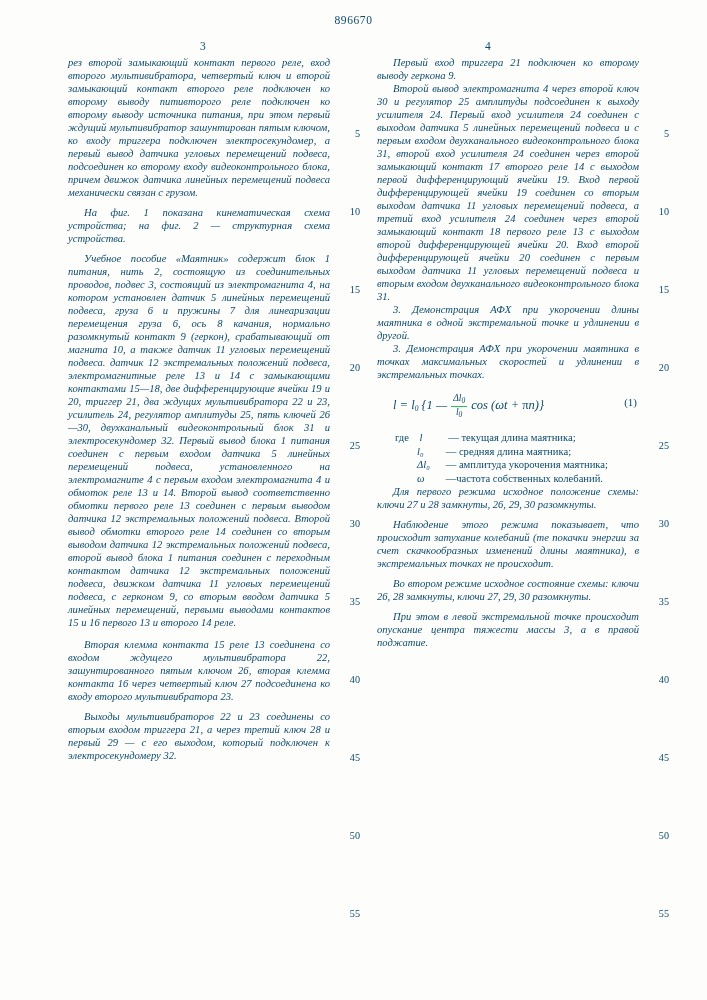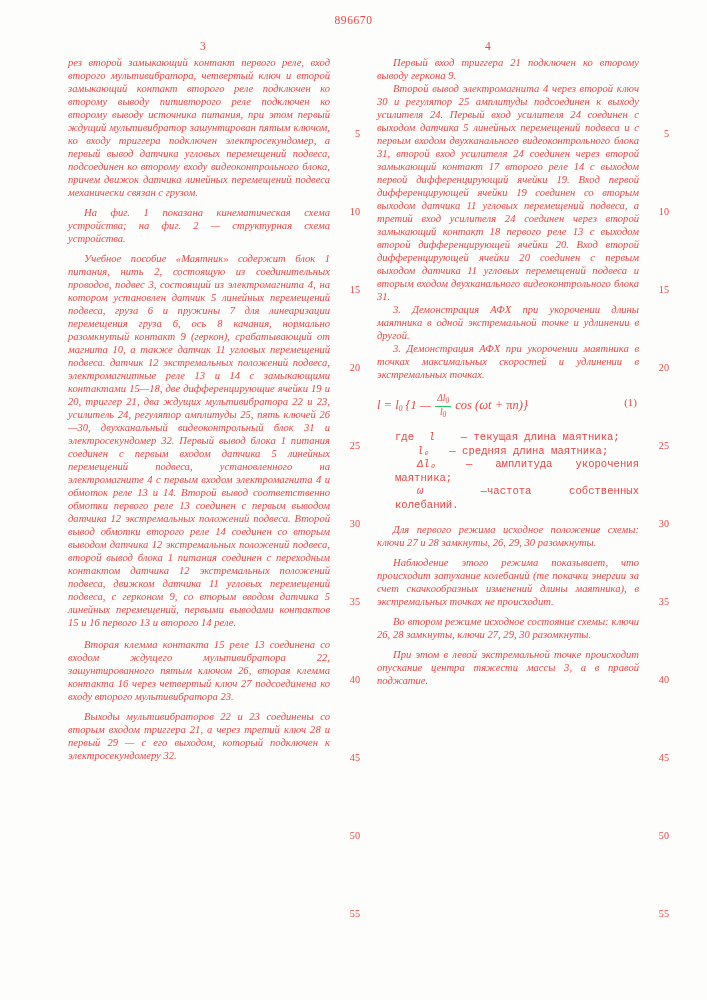--- a/index.html
+++ b/index.html
@@ -6,21 +6,21 @@
     margin: 0;
     padding: 0;
     background: #ffffff;
   }
   .page {
     position: relative;
     width: 707px;
     height: 1000px;
     background: #fdfdfb;
     font-family: "Liberation Serif", serif;
-    color: #ef4444;
+    color: #0c4a6e;
     overflow: hidden;
   }
   .patent-number {
     position: absolute;
     top: 14px;
     left: 0;
     width: 707px;
     text-align: center;
     font-size: 11.5px;
     letter-spacing: 0.6px;
@@ -75,21 +75,21 @@
 
   
   .formula {
     position: relative;
     margin: 9px 0 7px 0;
     height: 34px;
     font-family: "Liberation Serif", serif;
   }
   .formula .eq {
     position: absolute;
-    left: 0;
+    left: 16px;
     top: 3px;
     font-size: 12.5px;
     font-style: italic;
     white-space: nowrap;
   }
   .formula .eqnum {
     position: absolute;
     right: 2px;
     top: 6px;
     font-size: 11px;
@@ -103,21 +103,21 @@
     margin: 0 1px;
   }
   .frac .num { display: block; padding: 0 2px; text-align: right; }
   .frac .den { display: block; border-top: 1px solid #22c55e; padding: 0 2px; }
   .sub { font-size: 7.5px; vertical-align: -2px; }
   .defs {
     margin-top: 2px;
     font-size: 10.6px;
     line-height: 13.6px;
   }
-  .defs div { padding-left: 18px; text-indent: 0; font-family: Liberation Mono, monospace; }
+  .defs div { padding-left: 18px; text-indent: 0; }
   .defs .sym {
     display: inline-block;
     width: 26px;
     font-style: italic;
   }
 </style>
 </head>
 <body>
 
 <div class="page">
@@ -179,21 +179,21 @@
       <div>
         <span class="sym" style="margin-left:22px">Δl₀</span>
         <span>— амплитуда укорочения маятника;</span>
       </div>
       <div>
         <span class="sym" style="margin-left:22px">ω</span>
         <span>—частота собственных колебаний.</span>
       </div>
     </div>
 
-    <p style="margin-top:10px">Для первого режима исходное положение схемы: ключи 27 и 28 замкнуты, 26, 29, 30 разомкнуты.</p>
+    <p style="margin-top:0">Для первого режима исходное положение схемы: ключи 27 и 28 замкнуты, 26, 29, 30 разомкнуты.</p>
     <p class="gap-sm">Наблюдение этого режима показывает, что происходит затухание колебаний (те покачки энергии за счет скачкообразных изменений длины маятника), в экстремальных точках не происходит.</p>
     <p class="gap-sm">Во втором режиме исходное состояние схемы: ключи 26, 28 замкнуты, ключи 27, 29, 30 разомкнуты.</p>
     <p class="gap-sm">При этом в левой экстремальной точке происходит опускание центра тяжести массы 3, а в правой поджатие.</p>
   </div>
 
   <div class="linenums gutter-right">
     <div style="top:72px">5</div>
     <div style="top:150px">10</div>
     <div style="top:228px">15</div>
     <div style="top:306px">20</div>

